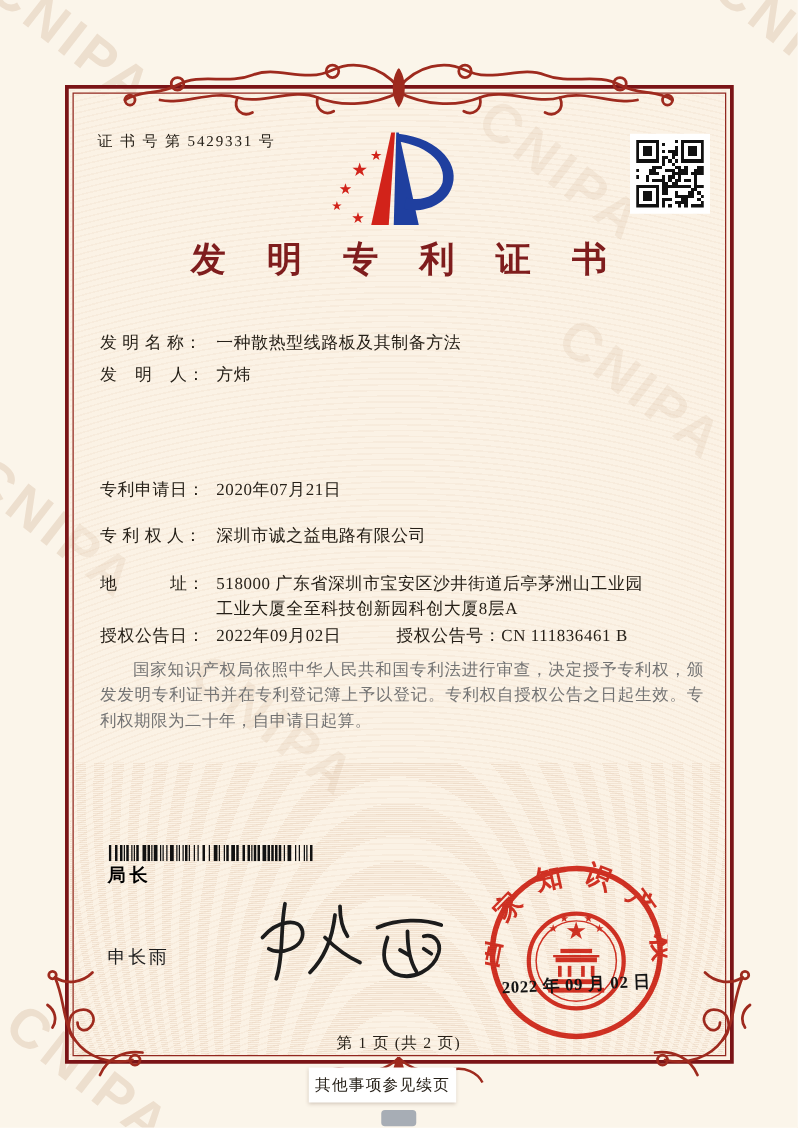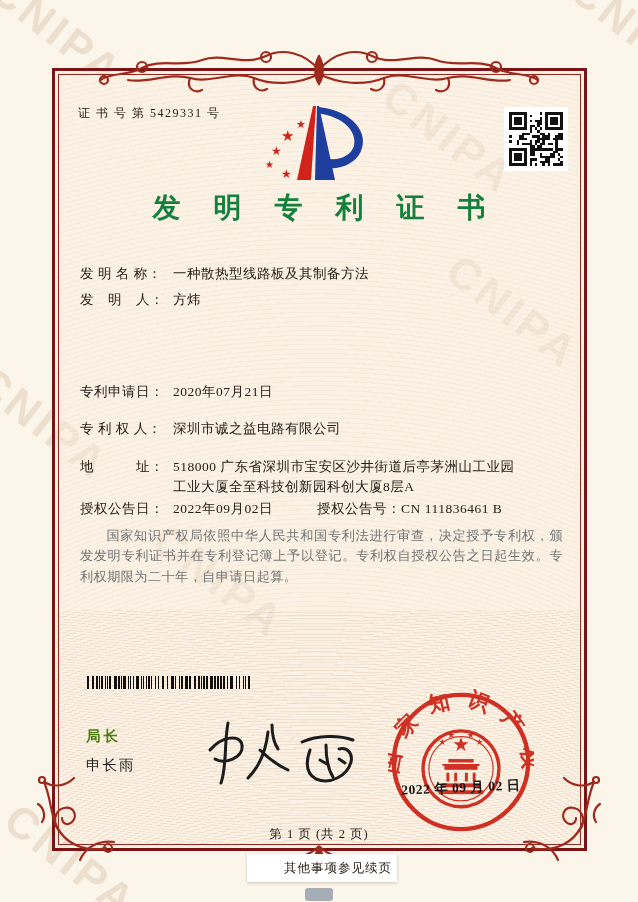--- a/index.html
+++ b/index.html
@@ -34,54 +34,53 @@
     white-space:nowrap;pointer-events:none;
   }
 
   .certnum{position:absolute;left:78px;top:105px;font-size:12px;letter-spacing:1.5px;}
 
   .logo{position:absolute;left:256px;top:102px;width:114px;height:82px;}
   .qrbox{position:absolute;left:504px;top:107px;width:64px;height:64px;background:#fff;
     display:flex;align-items:center;justify-content:center;}
 
   .title{position:absolute;left:0;right:0;top:189px;text-align:center;
-    font-size:28px;font-weight:bold;letter-spacing:13px;text-indent:13px;color:#15803d;}
+    font-size:28px;font-weight:bold;letter-spacing:13px;text-indent:13px;color:#7f1d1d;}
 
   .frow{position:absolute;left:80px;font-size:13.5px;letter-spacing:.5px;white-space:nowrap;line-height:20px;}
   .flabel{display:inline-block;width:93px;vertical-align:top;}
   .fvalue{display:inline-block;vertical-align:top;}
   .flabel2{margin-left:44px;}
 
   .paras{position:absolute;left:80px;top:526px;width:483px;
     font-size:13.2px;line-height:20.4px;letter-spacing:.4px;text-align:justify;color:#737373;}
   .paras p{margin:0;text-indent:2em;}
 
   .barcode{position:absolute;left:87px;top:676px;width:166px;height:13px;}
 
-  .director-title{position:absolute;left:86px;top:727px;font-size:14.5px;letter-spacing:3px;font-weight:bold;color:#4d7c0f;}
+  .director-title{position:absolute;left:86px;top:691px;font-size:14.5px;letter-spacing:3px;font-weight:bold;color:#000000;}
   .director-name{position:absolute;left:86px;top:756px;font-size:14.5px;letter-spacing:2px;font-weight:normal;color:#1d1d1d;}
   .signature{position:absolute;left:182px;top:716px;width:192px;height:72px;}
 
   .seal{position:absolute;left:388px;top:689px;width:146px;height:146px;opacity:.95;mix-blend-mode:multiply;}
   .seal-date{position:absolute;left:388px;top:779px;width:146px;text-align:center;
     font-size:13.5px;font-weight:bold;letter-spacing:.5px;color:#141414;transform:rotate(-2.5deg);}
 
   .pagenum{position:absolute;left:0;right:0;top:826px;text-align:center;font-size:12.5px;letter-spacing:1px;}
 
   .orn{position:absolute;pointer-events:none;}
   .orn-top{left:94px;top:40px;width:450px;height:58px;}
   .orn-bl{left:30px;top:774px;width:92px;height:92px;}
   .orn-br{left:516px;top:774px;width:92px;height:92px;transform:scaleX(-1);}
   .orn-bc{left:250px;top:842px;width:138px;height:34px;}
 
   .note-box{
     position:absolute;left:247px;top:854px;width:118px;height:28px;background:#ffffff;
     line-height:28px;text-align:center;font-size:12.5px;letter-spacing:1px;
     box-shadow:0 1px 3px rgba(90,60,40,.25);
-    padding-left:32px;
   }
   .gray-tab{position:absolute;left:305px;top:888px;width:28px;height:13px;background:#a7adb5;border-radius:3px;}
 </style>
 </head>
 <body>
 
 <div class="page">
 
   <div class="wm" style="left:-20px;top:6px;">CNIPA</div>
   <div class="wm" style="left:560px;top:6px;">CNIPA</div>

